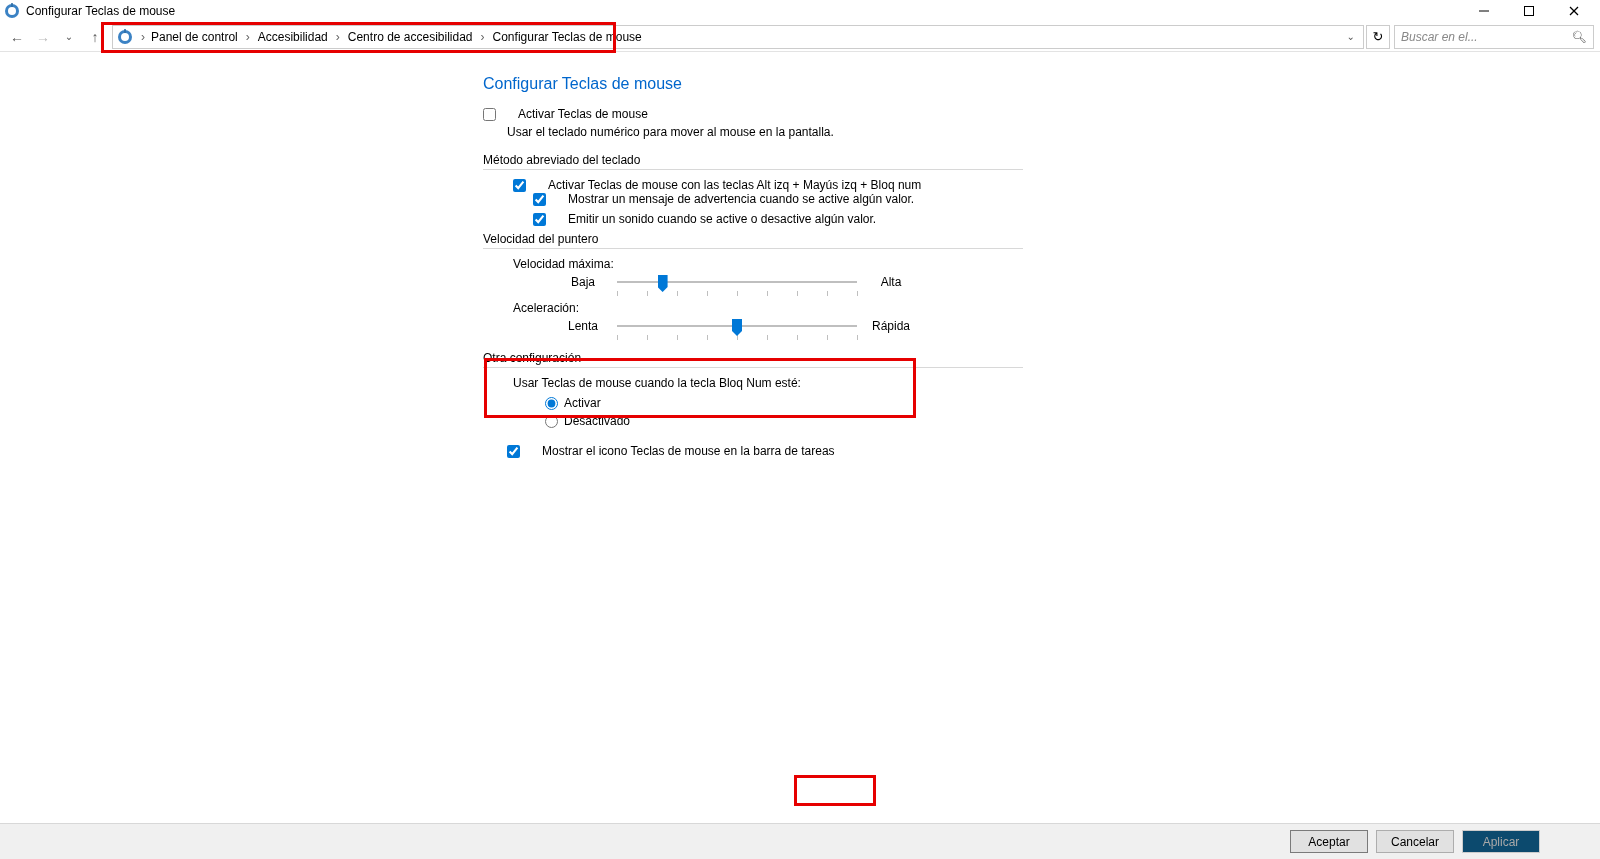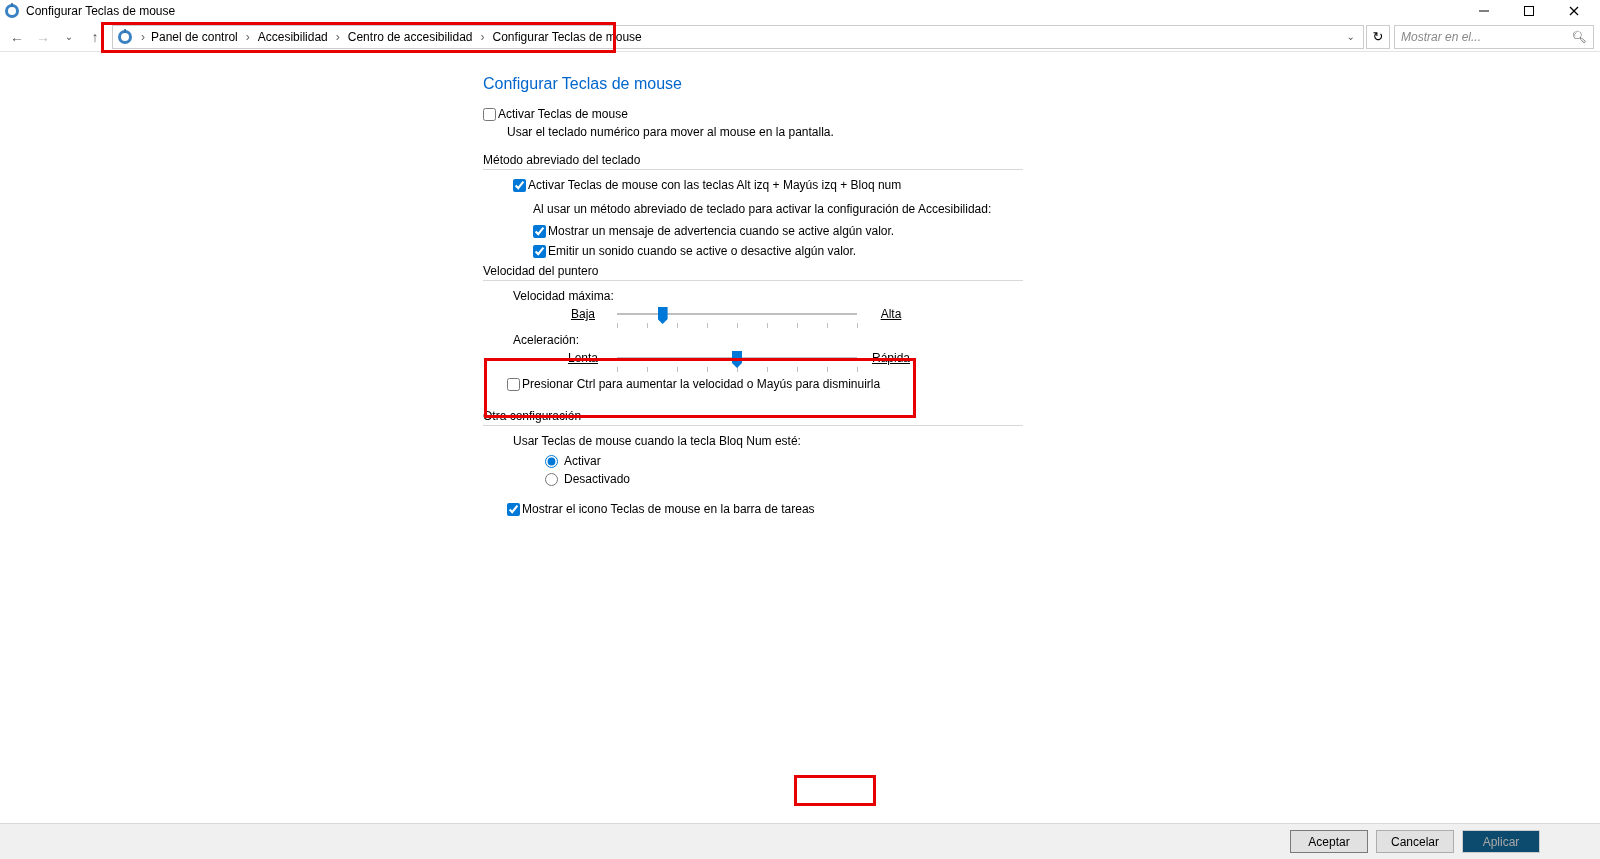--- a/index.html
+++ b/index.html
@@ -27,31 +27,31 @@
 .search-wrap { width: 200px; height: 24px; border: 1px solid #ccc; margin-left: 4px; display: flex; align-items: center; padding: 0 6px; color: #888; font-style: italic; font-size: 12px; position: relative;}
 .search-wrap .mag { position: absolute; right: 6px; font-style: normal; color: #555; }
 
 
 .highlight-box { position: absolute; border: 3px solid #e60000; pointer-events: none; z-index: 50; }
 
 
 .content { position: absolute; top: 55px; left: 0; right: 0; bottom: 36px; overflow: auto; }
 .settings-pane { width: 540px; margin-left: 483px; padding-top: 20px; }
 .page-heading { color: #0066cc; font-size: 16px; font-weight: 400; margin-bottom: 14px; }
-.chk-row { display: flex; align-items: center; gap: 2px; }
+.chk-row { display: flex; align-items: center; gap: 22px; }
 .chk-row input[type=checkbox]{ width:13px; height:13px; accent-color: #0078d7;}
 .desc { font-size: 12px; margin: 4px 0 14px 24px; }
 .section { margin-top: 6px; }
 .section-title { font-size: 12px; border-bottom: 1px solid #d8d8d8; padding-bottom: 2px; margin-bottom: 8px; }
 .section-body { margin-left: 30px; }
 
 
 .slider-block { margin-top: 4px; margin-bottom: 12px; }
 .slider-label { margin-left: 0; margin-bottom: 4px; }
-.slider-row { display: flex; align-items: center; gap: 14px; margin-left: 50px; text-decoration: underline;}
+.slider-row { display: flex; align-items: center; gap: 14px; margin-left: 50px;}
 .slider-end { width: 40px; text-align: center; font-size: 12px; }
 .slider-track-wrap { position: relative; width: 240px; }
 .slider-track { position: relative; height: 2px; background: #bfbfbf; width: 100%; }
 .slider-ticks { position: absolute; left:0; right:0; top:10px; height: 6px; }
 .slider-ticks span { position: absolute; width:1px; height:5px; background:#bfbfbf; top:0; }
 .slider-thumb { position: absolute; top: -6px; width: 10px; height: 17px; background: #0078d7; transform: translateX(-50%); clip-path: polygon(0 0, 100% 0, 100% 70%, 50% 100%, 0 70%); }
 
 
 .radio-row { display: flex; align-items: center; gap: 6px; margin-bottom: 4px; padding-left: 12px; }
 .radio-row input[type=radio]{ width:13px; height:13px; accent-color:#0078d7;}
@@ -118,21 +118,21 @@
       <span class="bc-item">Accesibilidad</span>
       <span class="bc-sep">›</span>
       <span class="bc-item">Centro de accesibilidad</span>
       <span class="bc-sep">›</span>
       <span class="bc-item">Configurar Teclas de mouse</span>
     </div>
     <span class="addr-drop">⌄</span>
   </div>
   <div class="refresh-btn">↻</div>
   <div class="search-wrap">
-    <span>Mostrar en el...</span>
+    <span>Buscar en el...</span>
     <span class="mag">🔍︎</span>
   </div>
 </div>
 
 <div class="highlight-box" style="left:101px; top:22px; width:515px; height:31px;"></div>
 <div class="highlight-box" style="left:484px; top:358px; width:432px; height:60px;"></div>
 <div class="highlight-box" style="left:794px; top:775px; width:82px; height:31px;"></div>
 
 <div class="content">
   <div class="settings-pane">
@@ -145,21 +145,20 @@
     </div>
     <div class="desc">Usar el teclado numérico para mover al mouse en la pantalla.</div>
 
     <div class="section">
       <div class="section-title">Método abreviado del teclado</div>
       <div class="section-body">
         <div class="chk-row">
           <input type="checkbox" id="cb-shortcut" checked="" style="">
           <label for="cb-shortcut">Activar Teclas de mouse con las teclas Alt izq + Mayús izq + Bloq num</label>
         </div>
-        <div style="margin:10px 0 8px 20px;">Al usar un método abreviado de teclado para activar la configuración de Accesibilidad:</div>
         <div class="chk-row" style="margin-left:20px;">
           <input type="checkbox" id="cb-warn" checked="" style="">
           <label for="cb-warn">Mostrar un mensaje de advertencia cuando se active algún valor.</label>
         </div>
         <div class="chk-row" style="margin-left:20px; margin-top:6px;">
           <input type="checkbox" id="cb-sound" checked="" style="">
           <label for="cb-sound">Emitir un sonido cuando se active o desactive algún valor.</label>
         </div>
       </div>
     </div>
@@ -207,24 +206,20 @@
                   <span style="left: 75%;"></span>
                   <span style="left: 87.5%;"></span>
                   <span style="left: 100%;"></span>
                 </div>
               <div class="slider-thumb" id="thumb-accel" style="left: 50%;"></div>
             </div>
             <div class="slider-end">Rápida</div>
           </div>
         </div>
 
-        <div class="chk-row" style="margin-left:-6px;">
-          <input type="checkbox" id="cb-ctrl" style="">
-          <label for="cb-ctrl">Presionar Ctrl para aumentar la velocidad o Mayús para disminuirla</label>
-        </div>
       </div>
     </div>
 
     <div class="section" style="margin-top:18px;">
       <div class="section-title">Otra configuración</div>
       <div class="section-body">
         <div style="margin-bottom:6px;">Usar Teclas de mouse cuando la tecla Bloq Num esté:</div>
         <div style="margin-left:20px;">
           <div class="radio-row">
             <input type="radio" name="numlock" id="r-on" checked="" style="">

